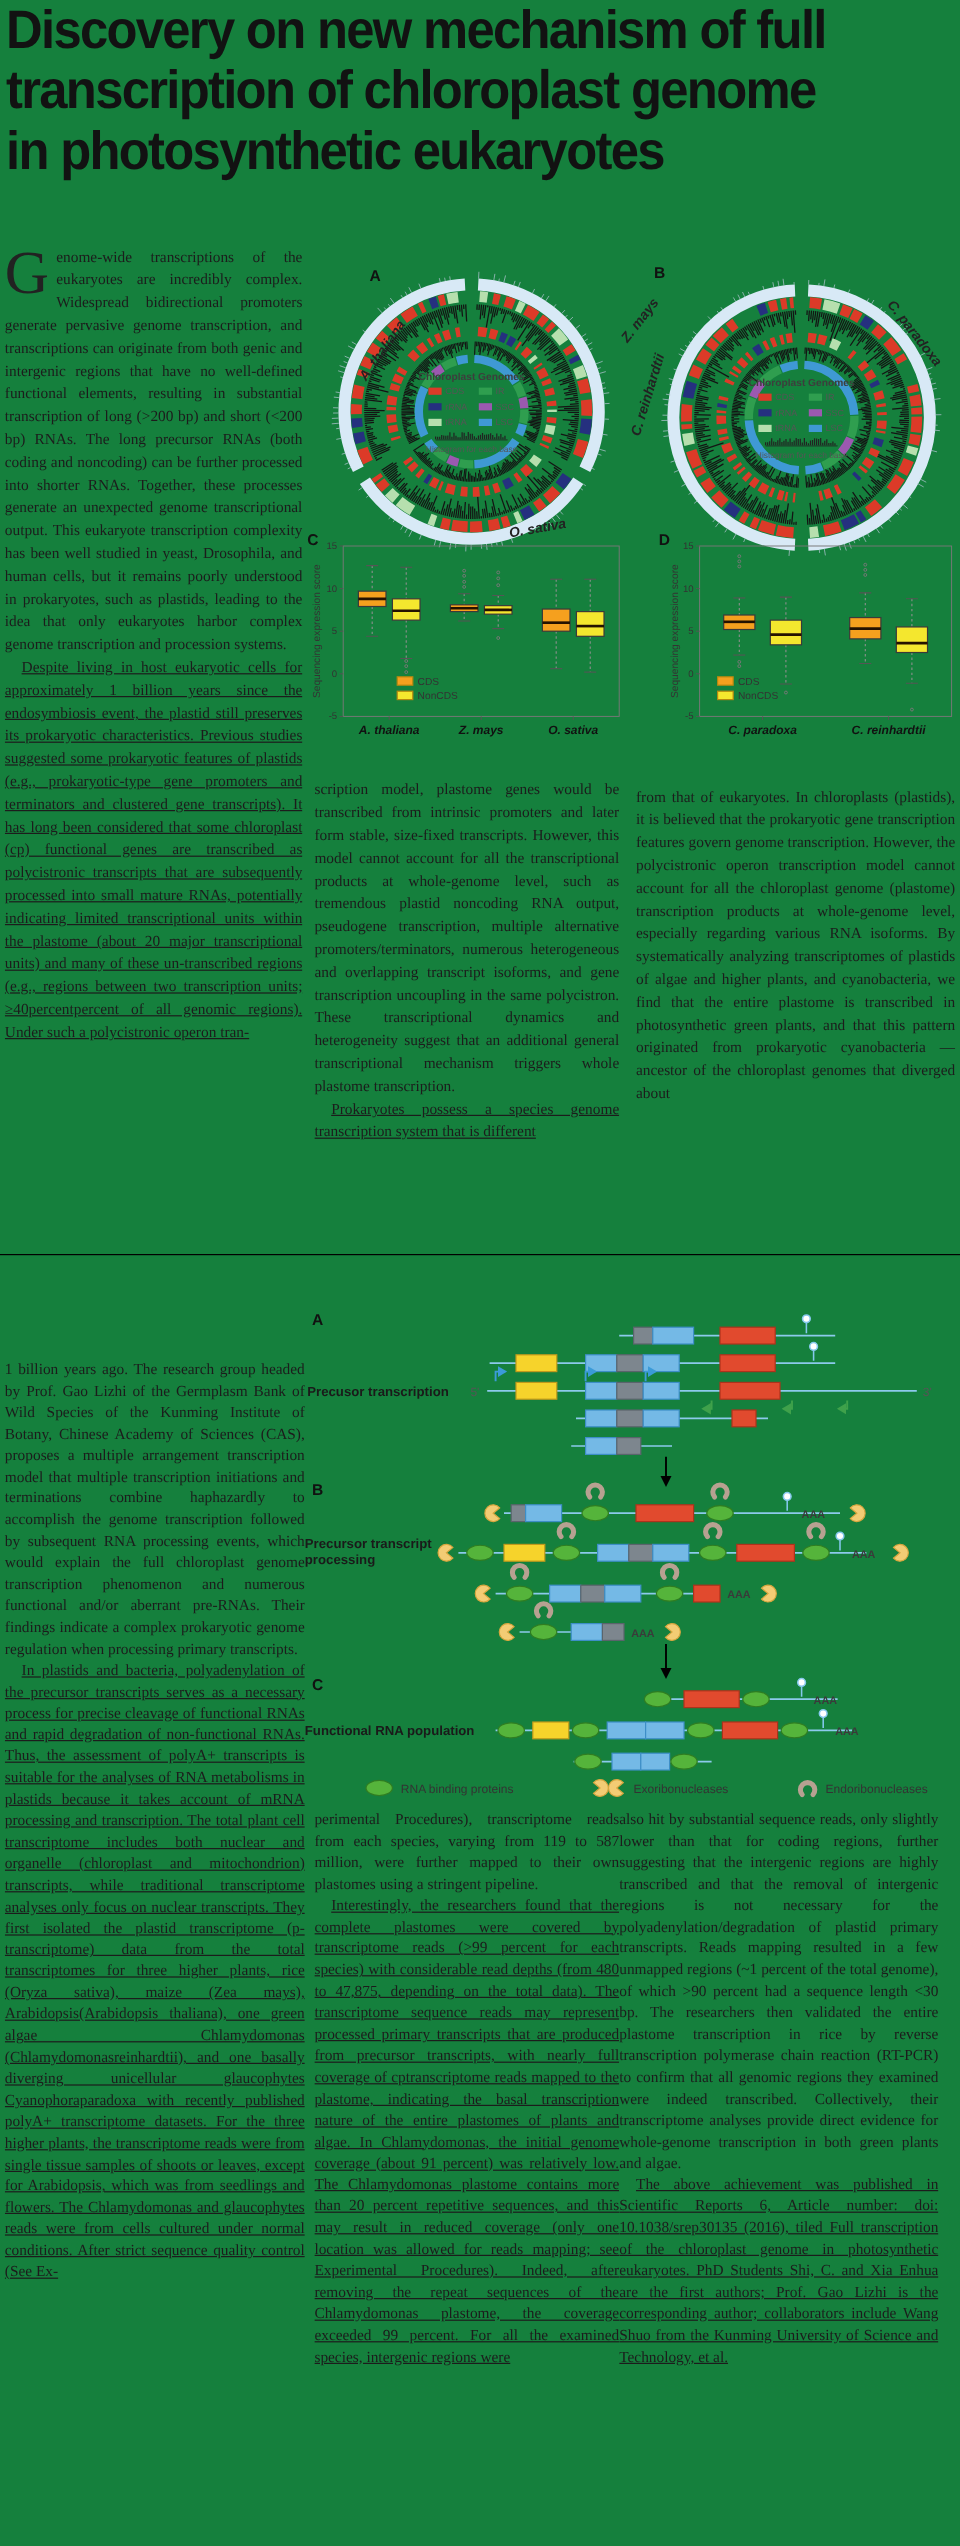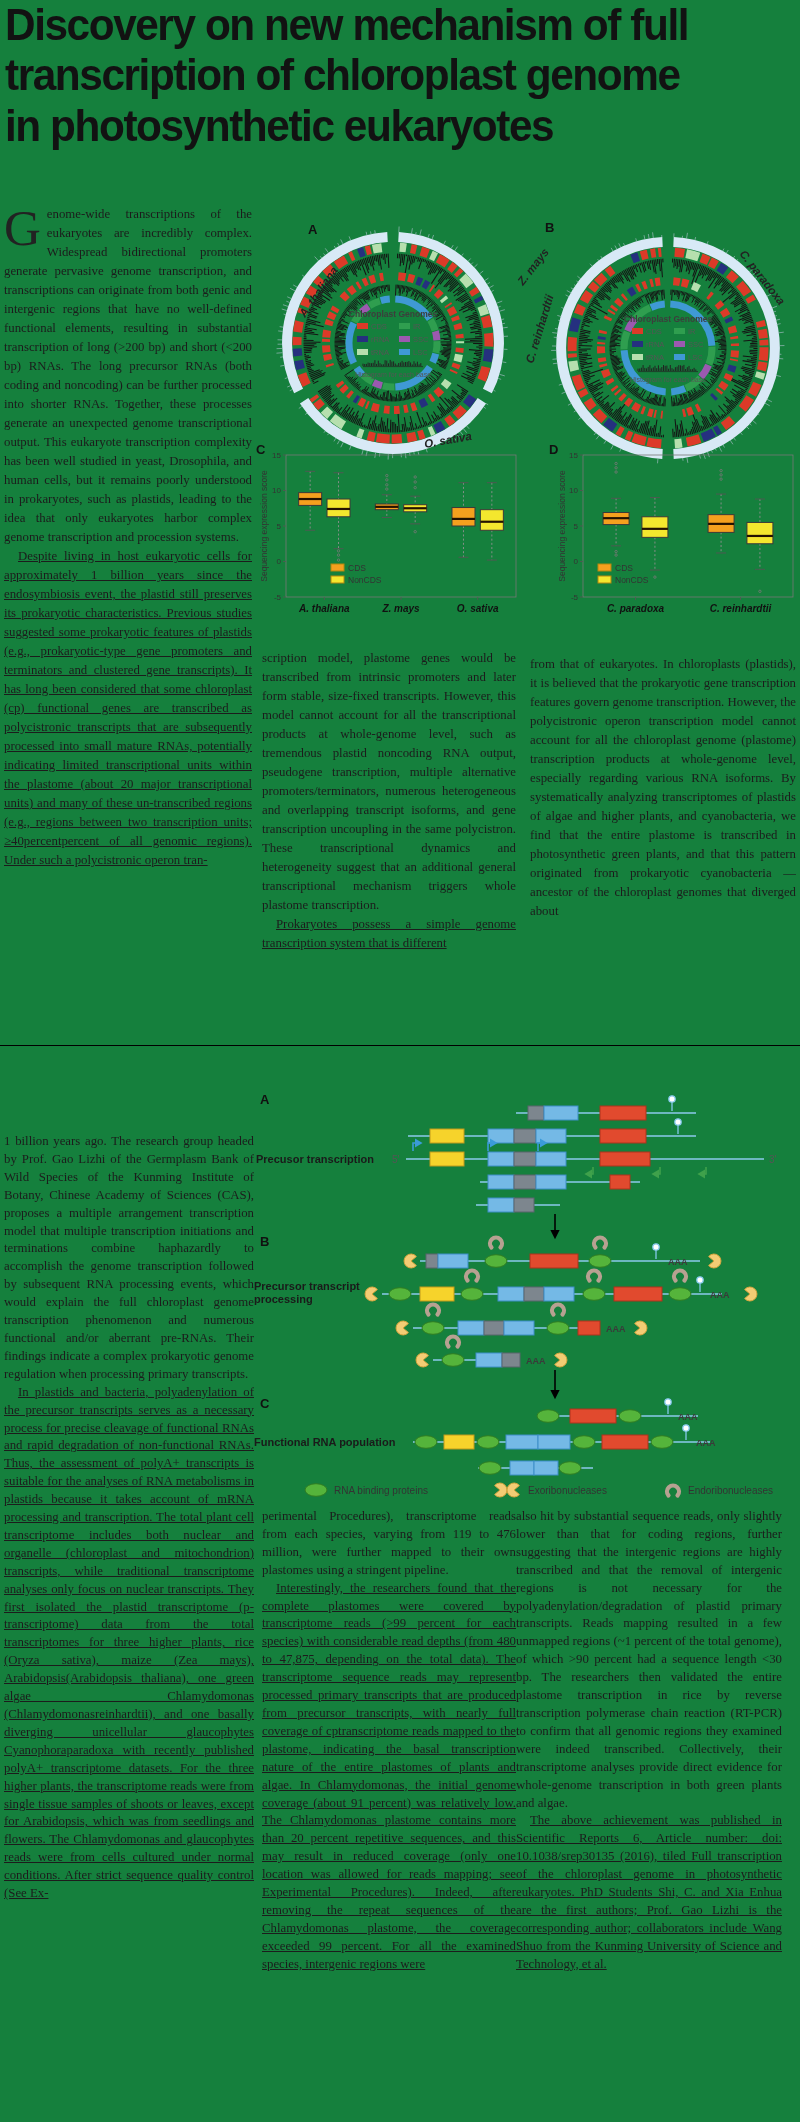--- a/index.html
+++ b/index.html
@@ -1825,21 +1825,21 @@
     <g transform="translate(345,396)">
       <rect id="swD0" width="13" height="7" fill="#f5a01e" stroke="#b5880f"></rect>
         <text class="blegt" x="17" y="6.5">CDS</text>
       <rect id="swD1" y="12" width="13" height="7" fill="#f4e72e" stroke="#b5880f"></rect>
         <text class="blegt" x="17" y="18.5">NonCDS</text>
     </g>
   </svg>
 
   <div class="col colA" style="left:262px;top:649px;width:254px;height:352px;">
     <p>scription model, plastome genes would be transcribed from intrinsic promoters and later form stable, size-fixed transcripts. However, this model cannot account for all the transcriptional products at whole-genome level, such as tremendous plastid noncoding RNA output, pseudogene transcription, multiple alternative promoters/terminators, numerous heterogeneous and overlapping transcript isoforms, and gene transcription uncoupling in the same polycistron. These transcriptional dynamics and heterogeneity suggest that an additional general transcriptional mechanism triggers whole plastome transcription.</p>
-    <p class="ind">Prokaryotes possess a simple genome transcription system that is different</p>
+    <p class="ind">Prokaryotes possess a species genome transcription system that is different</p>
   </div>
   <div class="col colA" style="left:530px;top:655px;width:266px;height:352px;">
     <p>from that of eukaryotes. In chloroplasts (plastids), it is believed that the prokaryotic gene transcription features govern genome transcription. However, the polycistronic operon transcription model cannot account for all the chloroplast genome (plastome) transcription products at whole-genome level, especially regarding various RNA isoforms. By systematically analyzing transcriptomes of plastids of algae and higher plants, and cyanobacteria, we find that the entire plastome is transcribed in photosynthetic green plants, and that this pattern originated from prokaryotic cyanobacteria — ancestor of the chloroplast genomes that diverged about</p>
   </div>
 
   <div class="rule"></div>
 
   <svg class="fig" id="fig2" style="left:248px;top:1056px;width:550px;height:445px;" viewBox="0 0 550 445">
     <defs>
       <marker id="mbl" markerWidth="6" markerHeight="6" refX="4" refY="3" orient="auto">
@@ -2007,21 +2007,21 @@
       <text class="lgt" x="440" y="438">Endoribonucleases</text>
     </g>
   </svg>
 
   <div class="col colB" style="left:4px;top:1133px;width:250px;height:987px;">
     <p>1 billion years ago. The research group headed by Prof. Gao Lizhi of the Germplasm Bank of Wild Species of the Kunming Institute of Botany, Chinese Academy of Sciences (CAS), proposes a multiple arrangement transcription model that multiple transcription initiations and terminations combine haphazardly to accomplish the genome transcription followed by subsequent RNA processing events, which would explain the full chloroplast genome transcription phenomenon and numerous functional and/or aberrant pre-RNAs. Their findings indicate a complex prokaryotic genome regulation when processing primary transcripts.</p>
     <p class="ind">In plastids and bacteria, polyadenylation of the precursor transcripts serves as a necessary process for precise cleavage of functional RNAs and rapid degradation of non-functional RNAs. Thus, the assessment of polyA+ transcripts is suitable for the analyses of RNA metabolisms in plastids because it takes account of mRNA processing and transcription. The total plant cell transcriptome includes both nuclear and organelle (chloroplast and mitochondrion) transcripts, while traditional transcriptome analyses only focus on nuclear transcripts. They first isolated the plastid transcriptome (p-transcriptome) data from the total transcriptomes for three higher plants, rice (Oryza sativa), maize (Zea mays), Arabidopsis(Arabidopsis thaliana), one green algae Chlamydomonas (Chlamydomonasreinhardtii), and one basally diverging unicellular glaucophytes Cyanophoraparadoxa with recently published polyA+ transcriptome datasets. For the three higher plants, the transcriptome reads were from single tissue samples of shoots or leaves, except for Arabidopsis, which was from seedlings and flowers. The Chlamydomonas and glaucophytes reads were from cells cultured under normal conditions. After strict sequence quality control (See Ex-</p>
   </div>
 
   <div class="col colB" style="left:262px;top:1508px;width:254px;height:612px;">
-    <p>perimental Procedures), transcriptome reads from each species, varying from 119 to 476 million, were further mapped to their own plastomes using a stringent pipeline.</p>
+    <p>perimental Procedures), transcriptome reads from each species, varying from 119 to 587 million, were further mapped to their own plastomes using a stringent pipeline.</p>
     <p class="ind">Interestingly, the researchers found that the complete plastomes were covered by transcriptome reads (&gt;99 percent for each species) with considerable read depths (from 480 to 47,875, depending on the total data). The transcriptome sequence reads may represent processed primary transcripts that are produced from precursor transcripts, with nearly full coverage of cptranscriptome reads mapped to the plastome, indicating the basal transcription nature of the entire plastomes of plants and algae. In Chlamydomonas, the initial genome coverage (about 91 percent) was relatively low. The Chlamydomonas plastome contains more than 20 percent repetitive sequences, and this may result in reduced coverage (only one location was allowed for reads mapping; see Experimental Procedures). Indeed, after removing the repeat sequences of the Chlamydomonas plastome, the coverage exceeded 99 percent. For all the examined species, intergenic regions were</p>
   </div>
   <div class="col colB" style="left:516px;top:1508px;width:266px;height:612px;">
     <p>also hit by substantial sequence reads, only slightly lower than that for coding regions, further suggesting that the intergenic regions are highly transcribed and that the removal of intergenic regions is not necessary for the polyadenylation/degradation of plastid primary transcripts. Reads mapping resulted in a few unmapped regions (~1 percent of the total genome), of which &gt;90 percent had a sequence length &lt;30 bp. The researchers then validated the entire plastome transcription in rice by reverse transcription polymerase chain reaction (RT-PCR) to confirm that all genomic regions they examined were indeed transcribed. Collectively, their transcriptome analyses provide direct evidence for whole-genome transcription in both green plants and algae.</p>
     <p class="ind">The above achievement was published in Scientific Reports 6, Article number: doi: 10.1038/srep30135 (2016), tiled Full transcription of the chloroplast genome in photosynthetic eukaryotes. PhD Students Shi, C. and Xia Enhua are the first authors; Prof. Gao Lizhi is the corresponding author; collaborators include Wang Shuo from the Kunming University of Science and Technology, et al.</p>
   </div>
 
 </div>
 
 </body></html>

